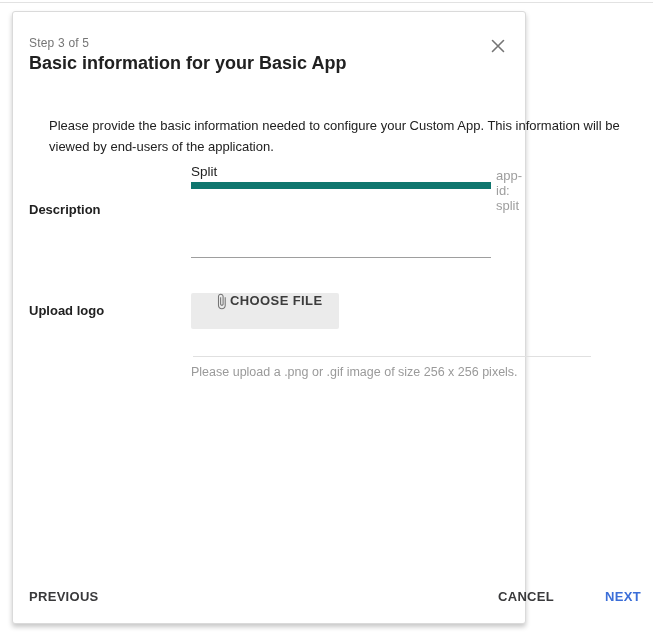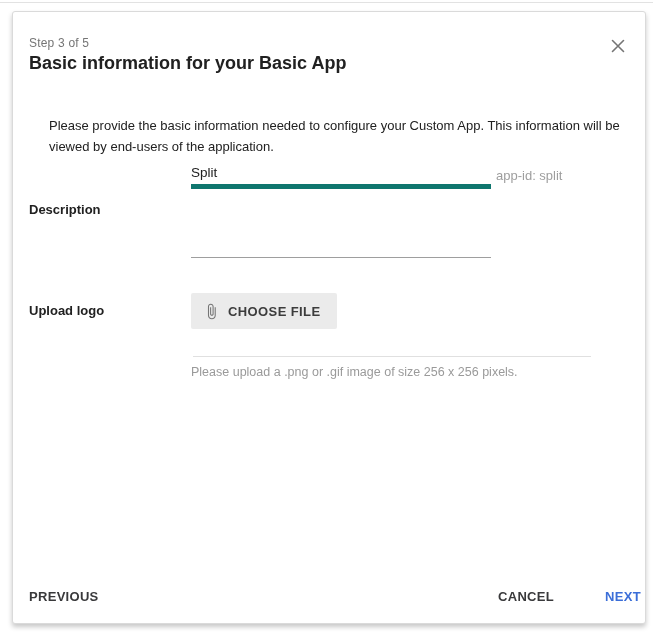--- a/index.html
+++ b/index.html
@@ -8,21 +8,21 @@
     font-family:"Liberation Sans", sans-serif;
     background:#ffffff;
     position:relative;
     overflow:hidden;
   }
   .page-top-rule {
     position:absolute; left:0; top:2px; width:653px; height:1px;
     background:#e2e2e2;
   }
   .dialog {
-    position:absolute; left:12px; top:11px; width:634px; height:613px;
+    position:absolute; left:12px; top:11px; width:514px; height:613px;
     background:#ffffff;
     border:1px solid #dadada;
     border-radius:3px;
     box-shadow:0 3px 5px rgba(0,0,0,0.22);
   }
   .step {
     position:absolute; left:16px; top:24px;
     font-size:12px; color:#757575; letter-spacing:0.2px;
   }
   .title {
@@ -40,40 +40,40 @@
   }
   .field-label {
     position:absolute; left:16px;
     font-size:13px; font-weight:700; color:#212121;
   }
   .label-appname { top:155px; }
   .label-description { top:190px; }
   .label-upload { top:291px; }
   .appname-input {
     position:absolute; left:178px; top:149px; width:300px; height:28px;
-    border:none; border-bottom:5px solid #0f766e;
+    border:none; border-bottom:7px solid #0f766e;
     font-family:"Liberation Sans", sans-serif;
     font-size:13.5px; color:#212121; background:transparent; outline:none;
   }
   .appid-hint {
     position:absolute; left:483px; top:156px;
     font-size:13px; color:#9e9e9e;
   }
   .description-input {
     position:absolute; left:178px; top:190px; width:300px; height:56px;
     border:none; border-bottom:1px solid #9e9e9e;
     font-family:"Liberation Sans", sans-serif;
     font-size:13.5px; color:#212121; background:transparent;
     outline:none; resize:none;
   }
   .choose-file-btn {
     position:absolute; left:178px; top:281px; height:36px;
     background:#ebebeb; border:none; border-radius:2px;
-    padding:0 16px 0 12px;
-    display:flex; align-items:center; gap:8px;
+    padding:0 16px 0 22px;
+    display:flex; align-items:flex-start; 
     font-family:"Liberation Sans", sans-serif;
     font-size:13px; font-weight:700; letter-spacing:0.4px; color:#3c3c3c;
     cursor:pointer;
   }
   .file-row {
     position:absolute; left:180px; top:328px; width:398px; height:16px;
   }
   .file-name {
     position:absolute; left:15px; top:0;
     font-size:13px; color:#212121;

